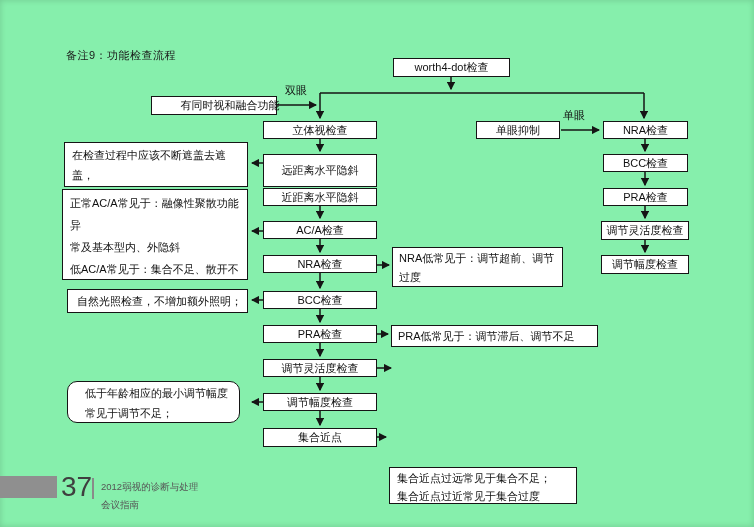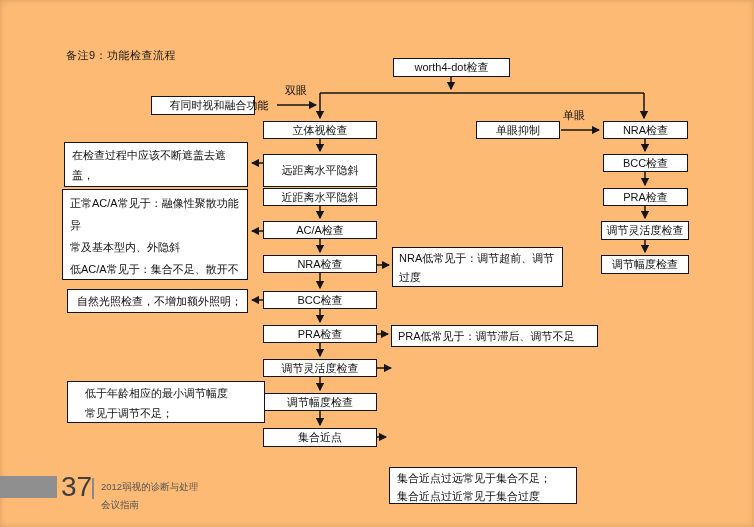--- a/index.html
+++ b/index.html
@@ -1,17 +1,17 @@
 <!DOCTYPE html>
 <html><head>
 <meta charset="utf-8">
 <style>
   html,body{margin:0;padding:0;background:#fff;}
   .page{
-    position:relative;width:754px;height:527px;background:#fdba74;overflow:hidden;
+    position:relative;width:754px;height:527px;background:#86efac;overflow:hidden;
     font-family:"Liberation Sans","DejaVu Sans",sans-serif;color:#111;
     box-shadow:inset 0 0 6px rgba(0,0,0,.16);
   }
   .title{position:absolute;font-size:11px;letter-spacing:.5px;color:#1a1a1a;}
   .node{
     position:absolute;box-sizing:border-box;border:1.5px solid #151515;background:#fff;
     display:flex;align-items:center;justify-content:center;
     font-size:11px;white-space:nowrap;color:#111;
   }
   .note{
@@ -67,21 +67,21 @@
       <line x1="377" y1="265" x2="389" y2="265" marker-end="url(#ah)"></line>
       <line x1="377" y1="334" x2="388" y2="334" marker-end="url(#ah)"></line>
       <line x1="377" y1="368" x2="391" y2="368" marker-end="url(#ah)"></line>
       <line x1="377" y1="437" x2="386" y2="437" marker-end="url(#ah)"></line>
     </g>
   </svg>
 
   <div class="title" style="left:66px;top:48px;">备注9：功能检查流程</div>
 
   <div class="node" style="left:393px;top:58px;width:117px;height:19px;">worth4-dot检查</div>
-  <div class="node" style="left:151px;top:96px;width:104px;height:19px;padding-left:32px;">有同时视和融合功能</div>
+  <div class="node" style="left:151px;top:96px;width:126px;height:19px;padding-left:32px;">有同时视和融合功能</div>
   <div class="edge-label" style="left:285px;top:83px;">双眼</div>
   <div class="node" style="left:476px;top:121px;width:84px;height:18px;">单眼抑制</div>
   <div class="edge-label" style="left:563px;top:108px;">单眼</div>
 
   <div class="node" style="left:263px;top:121px;width:114px;height:18px;">立体视检查</div>
   <div class="node" style="left:263px;top:154px;width:114px;height:33px;">远距离水平隐斜</div>
   <div class="node" style="left:263px;top:188px;width:114px;height:18px;">近距离水平隐斜</div>
   <div class="node" style="left:263px;top:221px;width:114px;height:18px;">AC/A检查</div>
   <div class="node" style="left:263px;top:255px;width:114px;height:18px;">NRA检查</div>
   <div class="node" style="left:263px;top:291px;width:114px;height:18px;">BCC检查</div>
@@ -96,21 +96,21 @@
   <div class="node" style="left:601px;top:221px;width:88px;height:19px;">调节灵活度检查</div>
   <div class="node" style="left:601px;top:255px;width:88px;height:19px;">调节幅度检查</div>
 
   <div class="note" style="left:64px;top:142px;width:184px;height:45px;padding:2px 4px 0 7px;line-height:20px;">在检查过程中应该不断遮盖去遮盖，
 以充分打破融合，检查结果更准确；</div>
   <div class="note" style="left:62px;top:189px;width:186px;height:91px;padding:2px 4px 0 7px;line-height:22px;">正常AC/A常见于：融像性聚散功能异
 常及基本型内、外隐斜
 低AC/A常见于：集合不足、散开不足
 高AC/A常见于：集合过度、散开过度</div>
   <div class="note" style="left:67px;top:289px;width:181px;height:24px;padding:1px 4px 0 9px;line-height:20px;">自然光照检查，不增加额外照明；</div>
-  <div class="note" style="left:67px;top:381px;width:198px;height:42px;padding:1px 4px 0 17px;line-height:20px;">低于年龄相应的最小调节幅度
+  <div class="note" style="left:67px;top:381px;width:173px;height:42px;padding:1px 4px 0 17px;line-height:20px;border-radius:10px;">低于年龄相应的最小调节幅度
 常见于调节不足；</div>
 
   <div class="note" style="left:392px;top:247px;width:171px;height:40px;padding:1px 4px 0 6px;line-height:19px;">NRA低常见于：调节超前、调节过度
 NRA高常见于：屈光矫正有误</div>
   <div class="note" style="left:391px;top:325px;width:207px;height:22px;padding:1px 4px 0 6px;line-height:19px;">PRA低常见于：调节滞后、调节不足</div>
   <div class="note" style="left:389px;top:419px;width:188px;height:37px;padding:1px 4px 0 7px;line-height:18px;margin-top:48px;">集合近点过远常见于集合不足；
 集合近点过近常见于集合过度</div>
 
   <div class="footer-bar"></div>
   <div class="footer-num">37</div>

